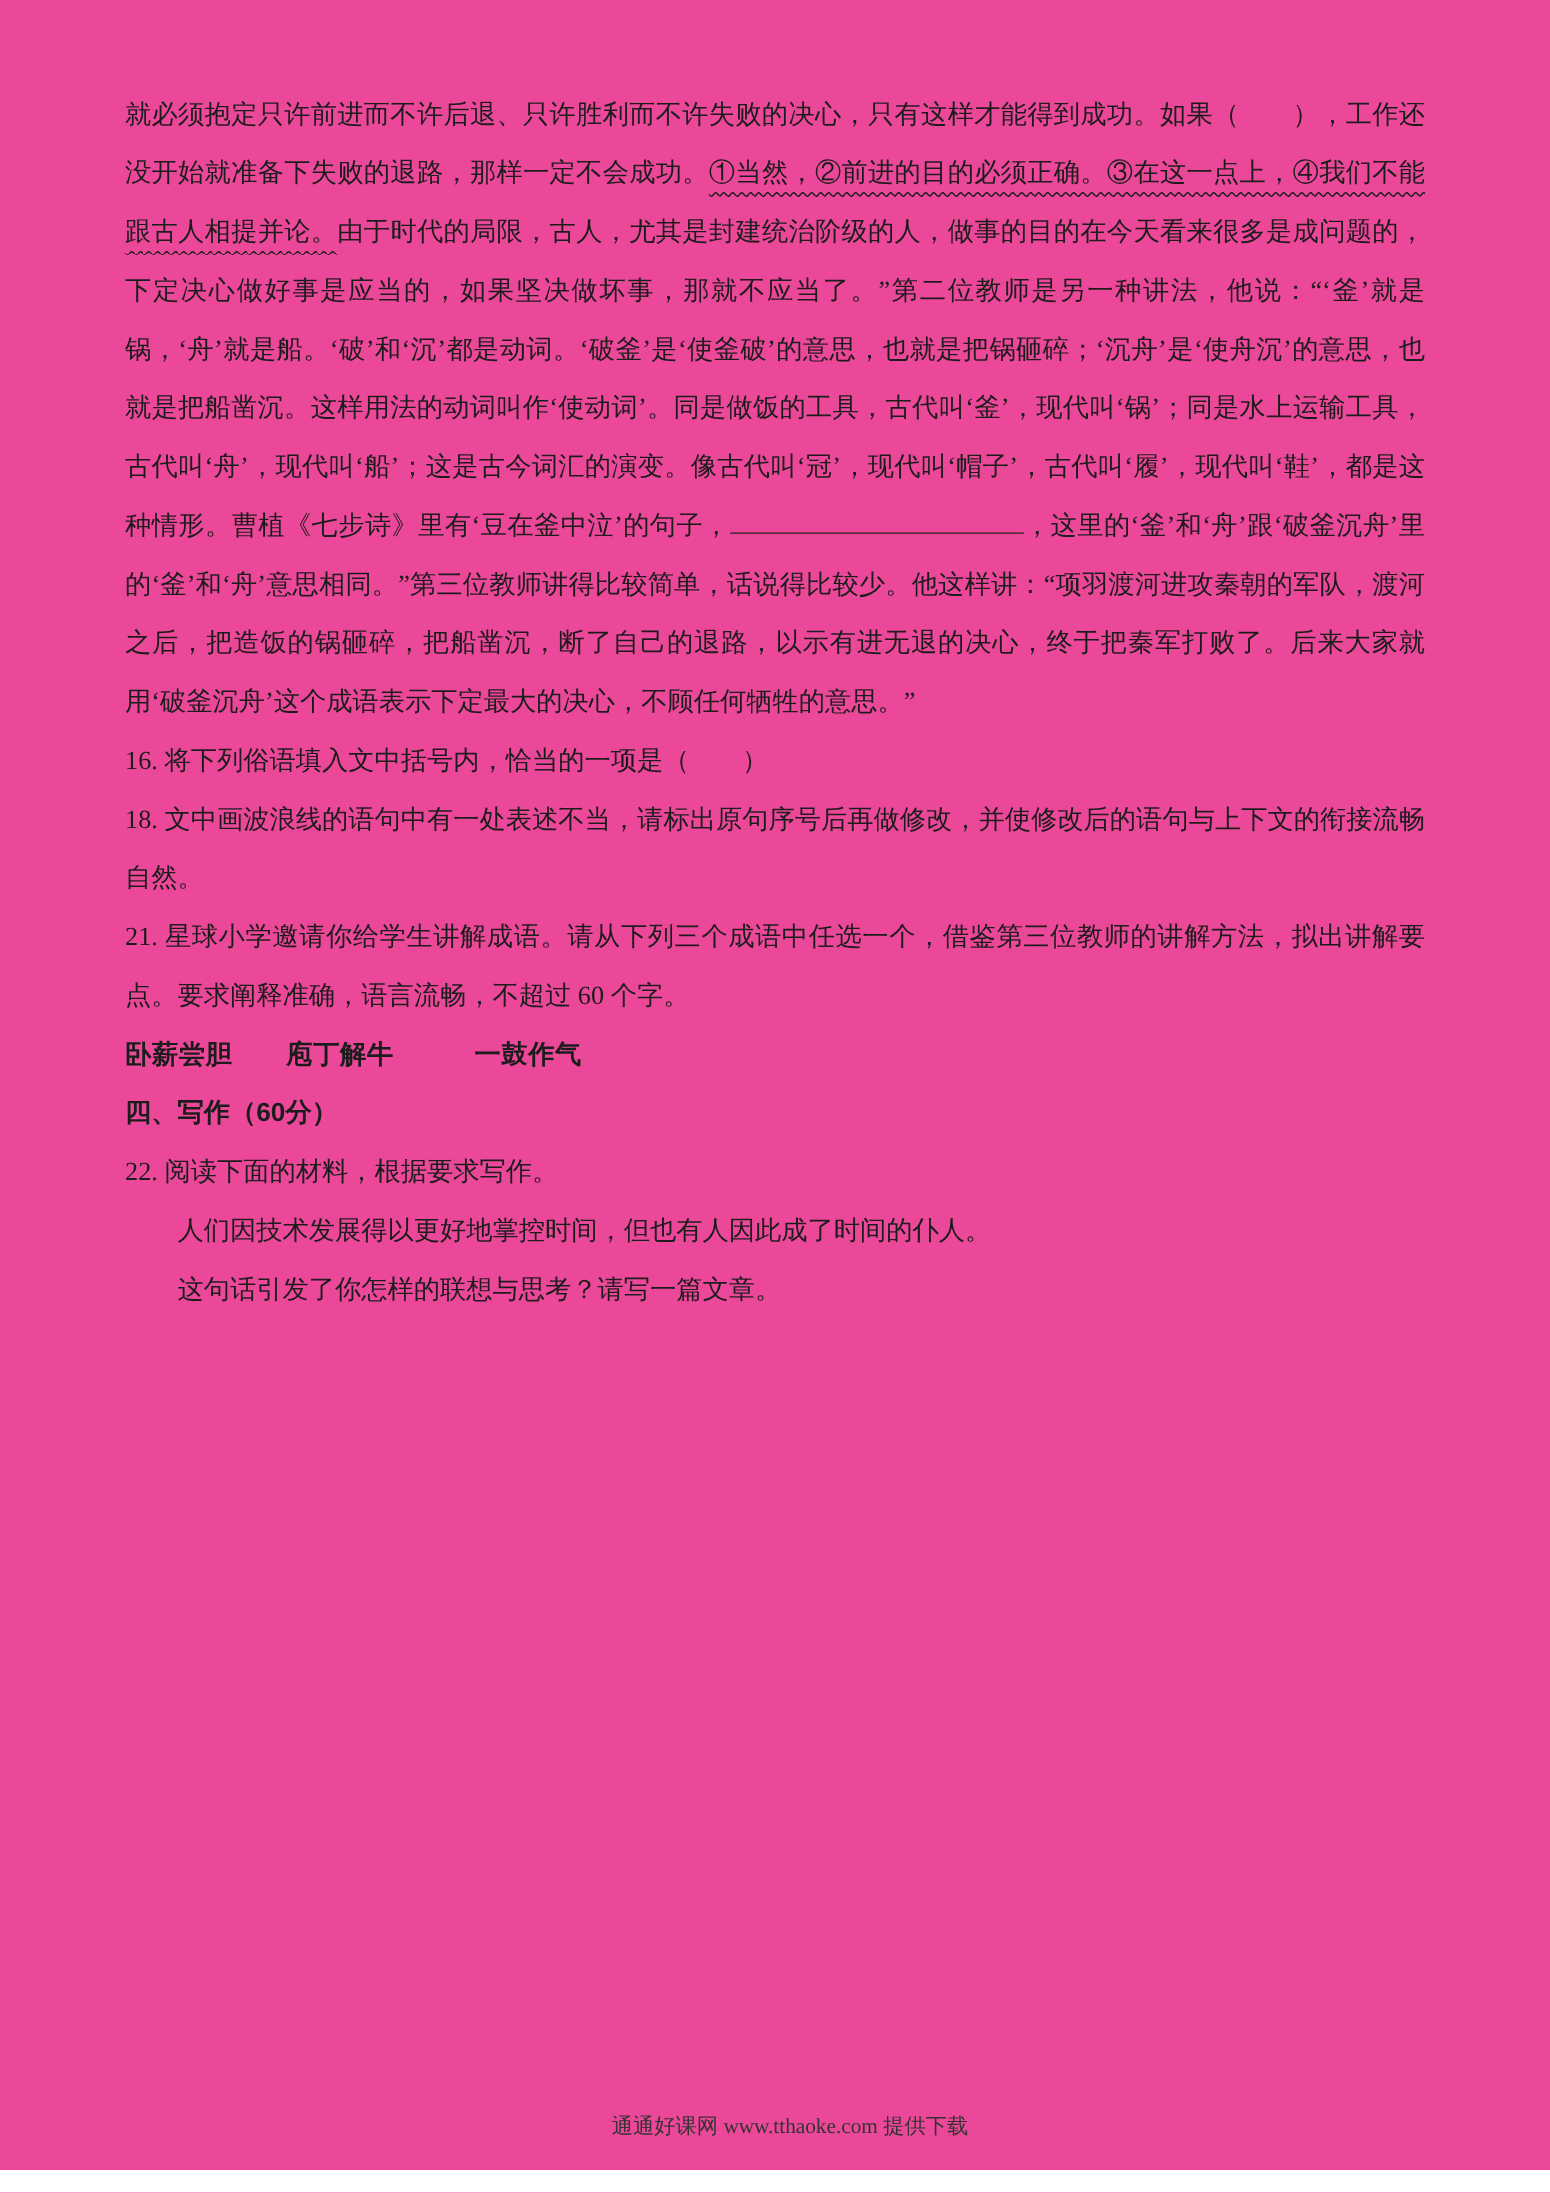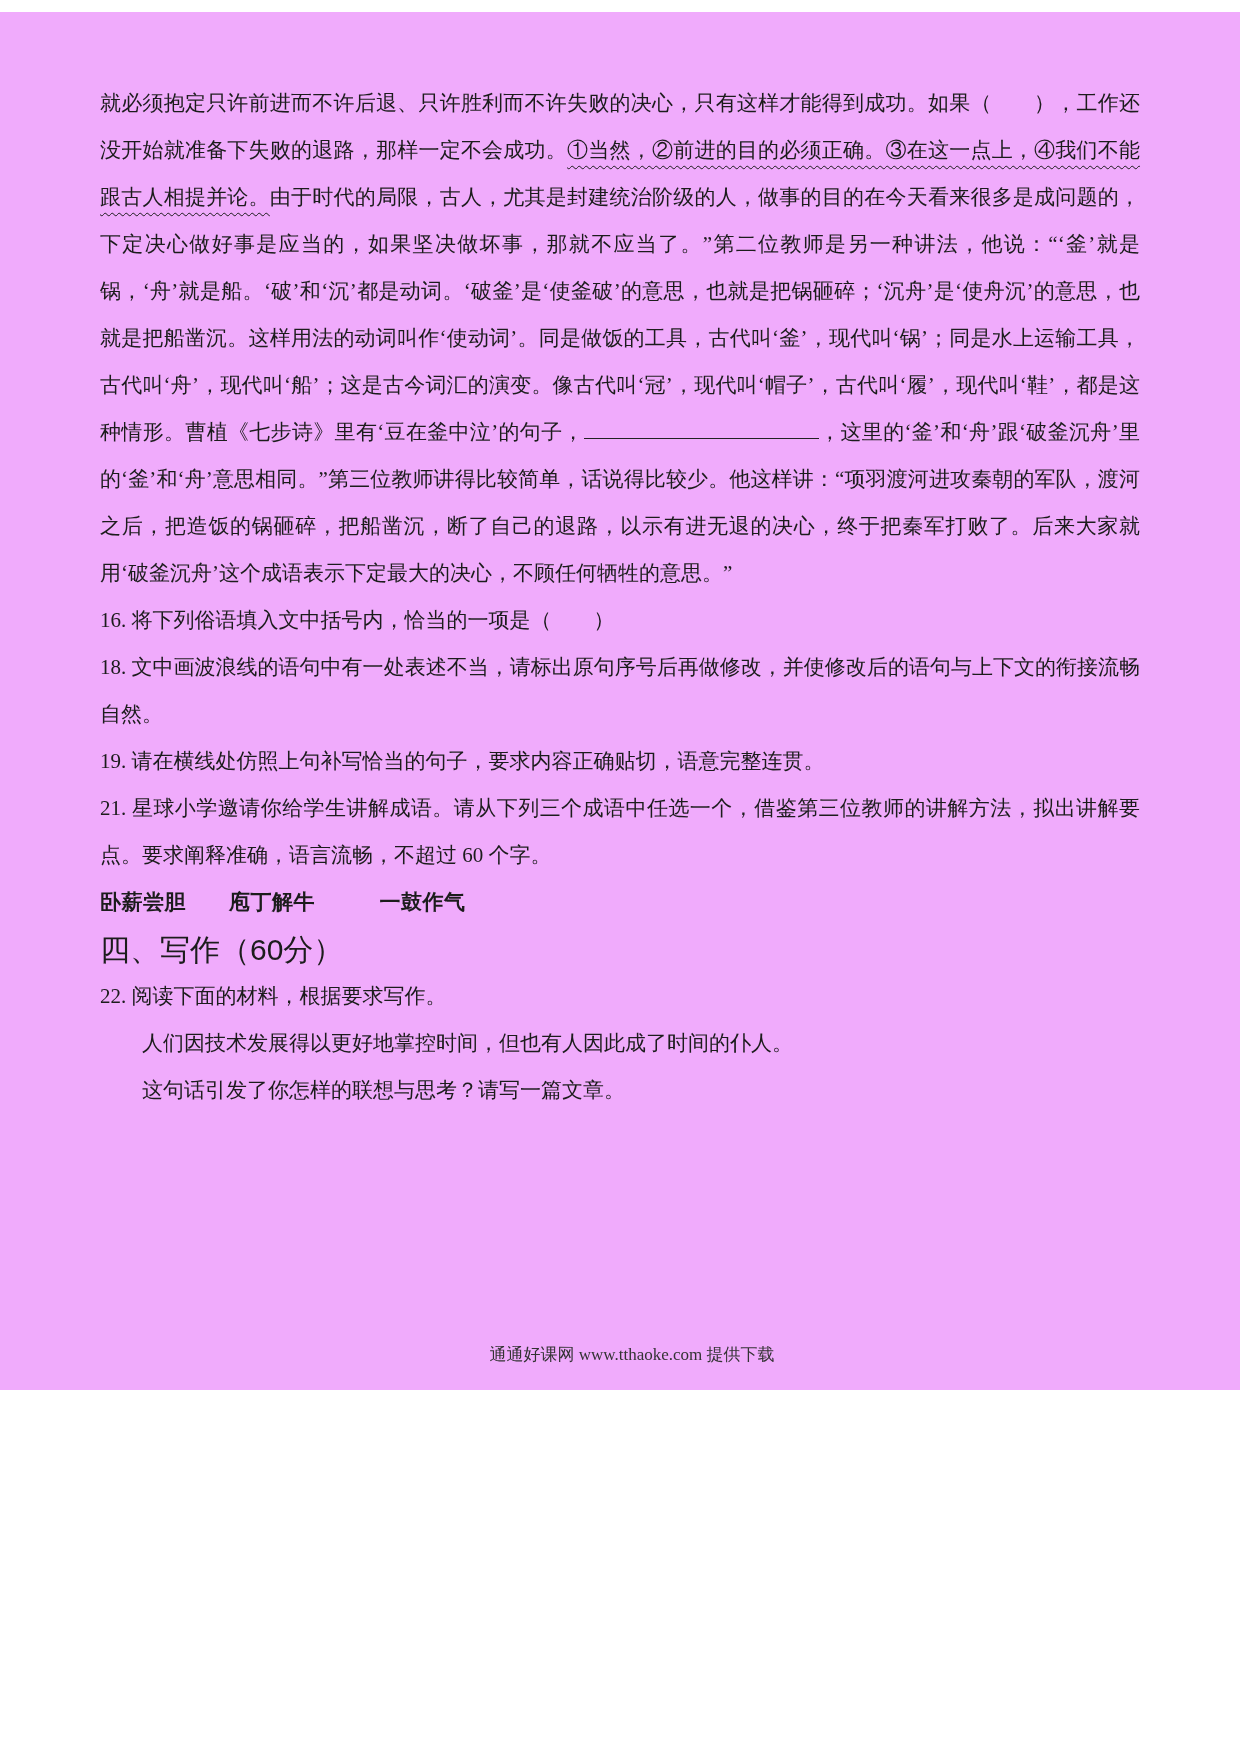--- a/index.html
+++ b/index.html
@@ -1,22 +1,22 @@
 <!DOCTYPE html>
 <html><head>
 <meta charset="utf-8">
 <style>
   * { margin: 0; padding: 0; box-sizing: border-box; }
   html, body { background: #ffffff; }
   .page {
     position: relative;
     width: 1240px;
-    height: 1378px;
-    margin: 12px auto;
-    background: #f0abfc;
+    height: 1736px;
+    margin: 0 auto;
+    background: #ec4899;
     font-family: "Liberation Serif", serif;
     color: #1c1c1c;
     overflow: hidden;
   }
   .content {
     padding: 68px 100px 0 100px;
     font-size: 21px;
     line-height: 47px;
     text-align: justify;
   }
@@ -36,22 +36,22 @@
   }
   .q { margin: 0; }
   .options {
     display: grid;
     grid-template-columns: 460px 1fr;
   }
   .option { white-space: nowrap; }
   .option .opt-label { margin-right: 10px; }
   .idioms { letter-spacing: 0.5px; font-weight: bold; }
   .section-heading {
-    font-weight: normal;
-    font-size: 30px;
+    font-weight: bold;
+    font-size: 21px;
     font-family: "Liberation Sans", sans-serif;
   }
   .indent { text-indent: 2em; }
   .footer {
     position: absolute;
     left: 12px;
     bottom: 24px;
     width: 100%;
     text-align: center;
     font-size: 17px;
@@ -64,21 +64,20 @@
 
 <div class="page">
   <div class="content">
 
     <p class="passage"><span>就必须抱定只许前进而不许后退、只许胜利而不许失败的决心，只有这样才能得到成功。如果（　　），工作还没开始就准备下失败的退路，那样一定不会成功。</span><span class="wavy">①当然，②前进的目的必须正确。③在这一点上，④我们不能跟古人相提并论。</span><span>由于时代的局限，古人，尤其是封建统治阶级的人，做事的目的在今天看来很多是成问题的，下定决心做好事是应当的，如果坚决做坏事，那就不应当了。”第二位教师是另一种讲法，他说：“‘釜’就是锅，‘舟’就是船。‘破’和‘沉’都是动词。‘破釜’是‘使釜破’的意思，也就是把锅砸碎；‘沉舟’是‘使舟沉’的意思，也就是把船凿沉。这样用法的动词叫作‘使动词’。同是做饭的工具，古代叫‘釜’，现代叫‘锅’；同是水上运输工具，古代叫‘舟’，现代叫‘船’；这是古今词汇的演变。像古代叫‘冠’，现代叫‘帽子’，古代叫‘履’，现代叫‘鞋’，都是这种情形。曹植《七步诗》里有‘豆在釜中泣’的句子，</span><span class="blank-line"></span><span>，这里的‘釜’和‘舟’跟‘破釜沉舟’里的‘釜’和‘舟’意思相同。”第三位教师讲得比较简单，话说得比较少。他这样讲：“项羽渡河进攻秦朝的军队，渡河之后，把造饭的锅砸碎，把船凿沉，断了自己的退路，以示有进无退的决心，终于把秦军打败了。后来大家就用‘破釜沉舟’这个成语表示下定最大的决心，不顾任何牺牲的意思。”</span></p>
 
     <p class="q">16. 将下列俗语填入文中括号内，恰当的一项是（　　）</p>
 
 
     <p class="q">18. 文中画波浪线的语句中有一处表述不当，请标出原句序号后再做修改，并使修改后的语句与上下文的衔接流畅自然。</p>
-    <p class="q">19. 请在横线处仿照上句补写恰当的句子，要求内容正确贴切，语意完整连贯。</p>
     <p class="q">21. 星球小学邀请你给学生讲解成语。请从下列三个成语中任选一个，借鉴第三位教师的讲解方法，拟出讲解要点。要求阐释准确，语言流畅，不超过 60 个字。</p>
     <p class="q idioms">卧薪尝胆　　庖丁解牛　　　一鼓作气</p>
 
     <p class="section-heading">四、写作（60分）</p>
 
     <p class="q">22. 阅读下面的材料，根据要求写作。</p>
     <p class="q indent">人们因技术发展得以更好地掌控时间，但也有人因此成了时间的仆人。</p>
     <p class="q indent">这句话引发了你怎样的联想与思考？请写一篇文章。</p>
 
   </div>

